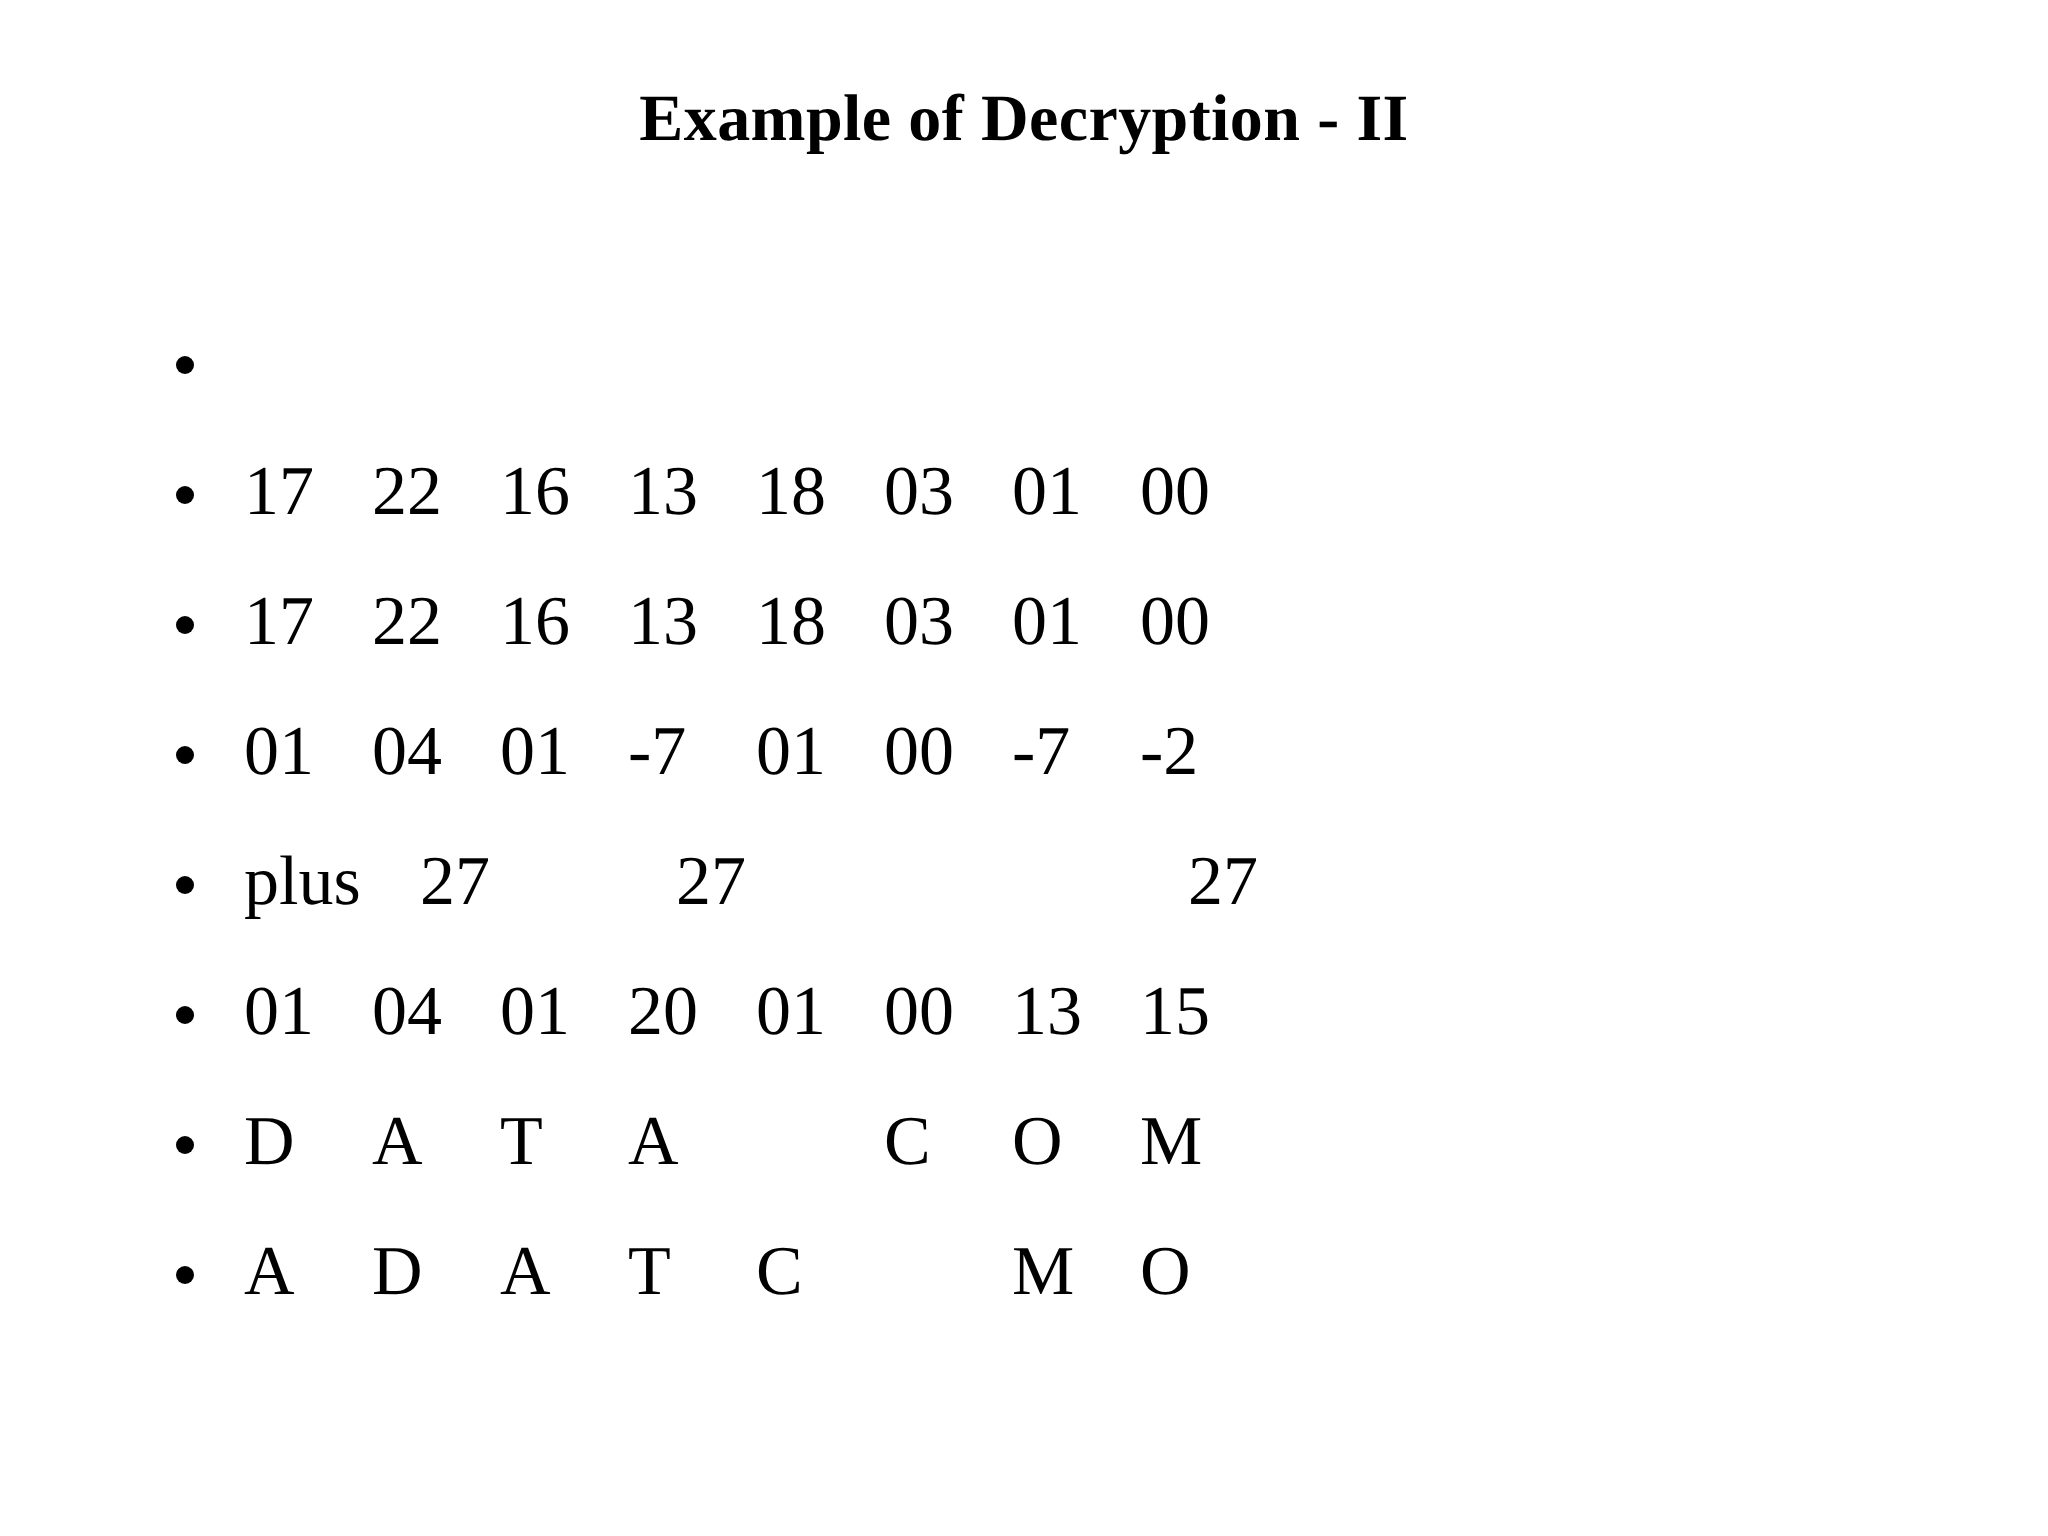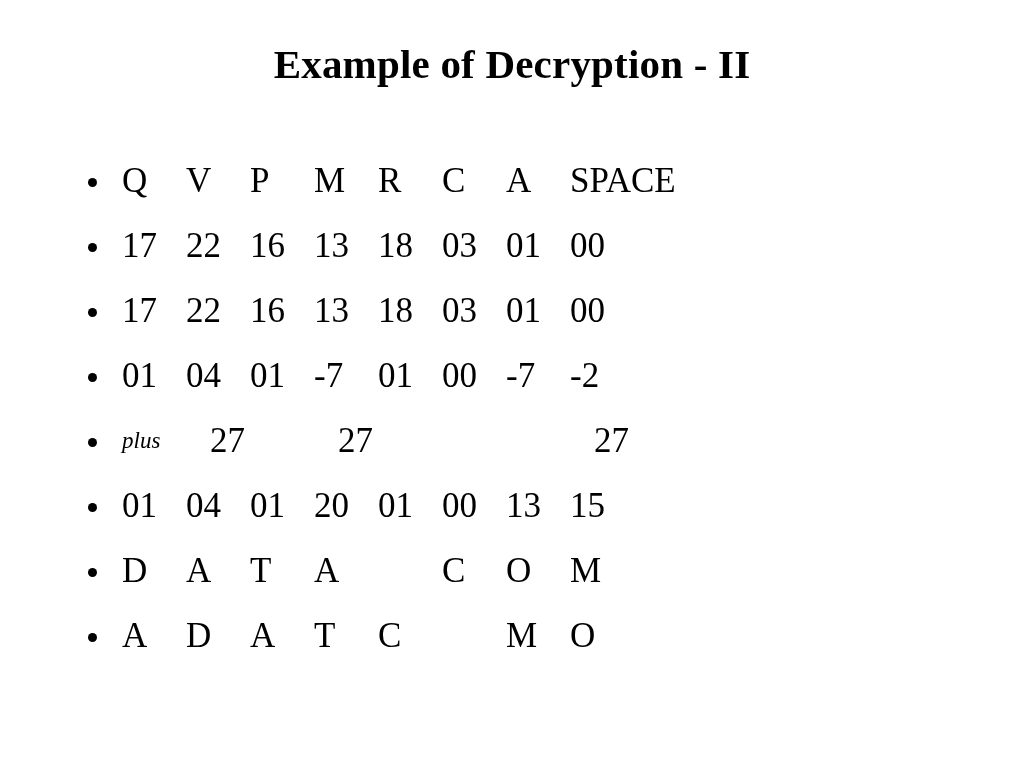--- a/index.html
+++ b/index.html
@@ -19,21 +19,21 @@
     width: 1024px;
     height: 768px;
     background: #ffffff;
   }
   .slide-title {
     position: absolute;
     top: 44px;
     left: 0;
     width: 1024px;
     text-align: center;
-    font-size: 41px;
+    font-size: 33px;
     font-weight: bold;
     letter-spacing: 0.2px;
     line-height: 1.0;
     white-space: nowrap;
   }
   .bullet-list {
     position: absolute;
     top: 157px;
     left: 84px;
     width: 900px;
@@ -83,24 +83,23 @@
     width: 64px;
   }
   .row-letters-wide .cell {
     width: 64px;
     letter-spacing: 0px;
   }
   .label-cell {
     display: inline-block;
     width: 88px;
     text-align: left;
-    font-size: 23px;
+    font-size: 35px;
     line-height: 48px;
     vertical-align: top;
-    font-style: italic;
   }
   .plus-cells {
     position: absolute;
     left: 38px;
     top: 0;
   }
   .plus-cells .cell {
     width: 64px;
   }
 </style>
@@ -108,23 +107,20 @@
 <body>
 
 <div class="slide">
 
   <div class="slide-title">Example of Decryption - II</div>
 
   <div class="bullet-list">
 
     <div class="bullet-row">
       <span class="bullet-marker"><span class="dot"></span></span>
-      <span class="row-cells row-letters">
-        <span class="cell">Q</span><span class="cell">V</span><span class="cell">P</span><span class="cell">M</span><span class="cell">R</span><span class="cell">C</span><span class="cell">A</span><span class="cell">SPACE</span>
-      </span>
     </div>
 
     <div class="bullet-row">
       <span class="bullet-marker"><span class="dot"></span></span>
       <span class="row-cells">
         <span class="cell">17</span><span class="cell">22</span><span class="cell">16</span><span class="cell">13</span><span class="cell">18</span><span class="cell">03</span><span class="cell">01</span><span class="cell">00</span>
       </span>
     </div>
 
     <div class="bullet-row">

